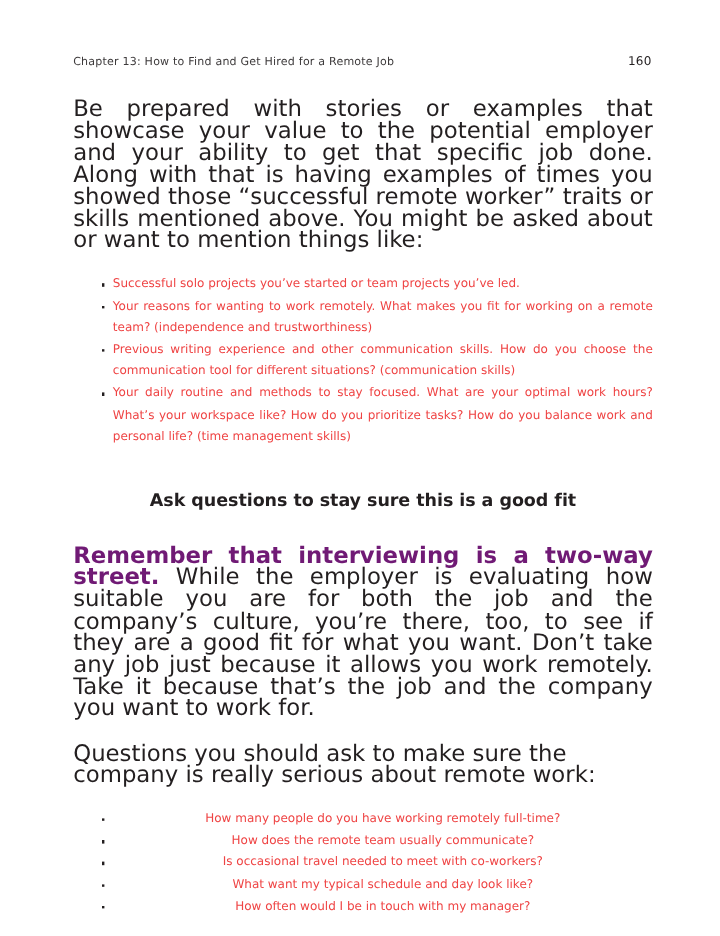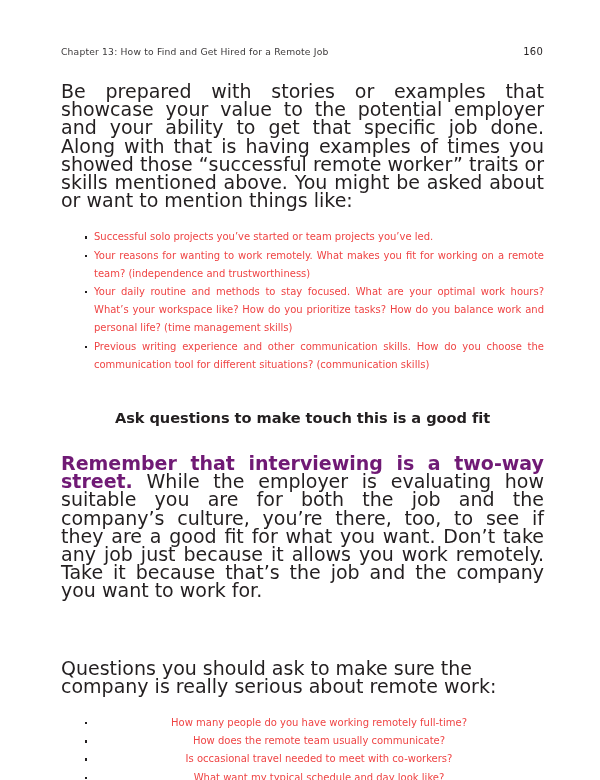--- a/index.html
+++ b/index.html
@@ -61,21 +61,20 @@
     margin: 0 0 0 0;
     font-size: 19px;
     line-height: 18.2px;
     text-align: justify;
     text-justify: inter-word;
     color: #231f20;
     hyphens: none;
   }
   p.body.loose {
     text-align: left;
-    margin-top: 40px;
   }
   .gap-md { height: 19px; }
   .gap-lg { height: 26px; }
   .gap-xl { height: 34px; }
 
   
   ul.bullets {
     margin: 0;
     padding: 0 0 0 24px;
     list-style: none;
@@ -131,27 +130,27 @@
 
   <div class="content">
 
     <p class="body">Be prepared with stories or examples that showcase your value to the potential employer and your ability to get that specific job done. Along with that is having examples of times you showed those “successful remote worker” traits or skills mentioned above. You might be asked about or want to mention things like:</p>
 
     <div class="gap-md"></div>
 
     <ul class="bullets">
       <li>Successful solo projects you’ve started or team projects you’ve led.</li>
       <li>Your reasons for wanting to work remotely. What makes you fit for working on a remote team? (independence and trustworthiness)</li>
+      <li>Previous writing experience and other communication skills. How do you choose the communication tool for different situations? (communication skills)</li>
       <li>Your daily routine and methods to stay focused. What are your optimal work hours? What’s your workspace like? How do you prioritize tasks? How do you balance work and personal life? (time management skills)</li>
-      <li>Previous writing experience and other communication skills. How do you choose the communication tool for different situations? (communication skills)</li>
     </ul>
 
     <div class="gap-xl"></div>
 
-    <h2 class="section-heading">Ask questions to make touch this is a good fit</h2>
+    <h2 class="section-heading">Ask questions to stay sure this is a good fit</h2>
 
     <div class="gap-lg"></div>
 
     <p class="body"><strong class="lead">Remember that interviewing is a two-way street.</strong><span> While the employer is evaluating how suitable you are for both the job and the company’s culture, you’re there, too, to see if they are a good fit for what you want. Don’t take any job just because it allows you work remotely. Take it because that’s the job and the company you want to work for.</span></p>
 
     <div class="gap-md"></div>
 
     <p class="body loose">Questions you should ask to make sure the company is really serious about remote work:</p>
 
     <div class="gap-md"></div>

